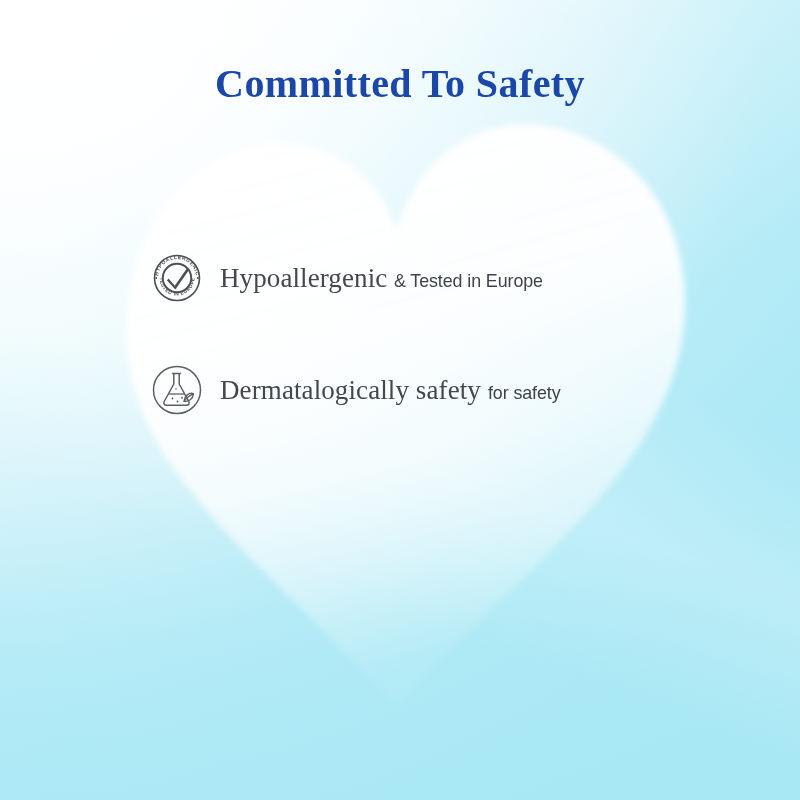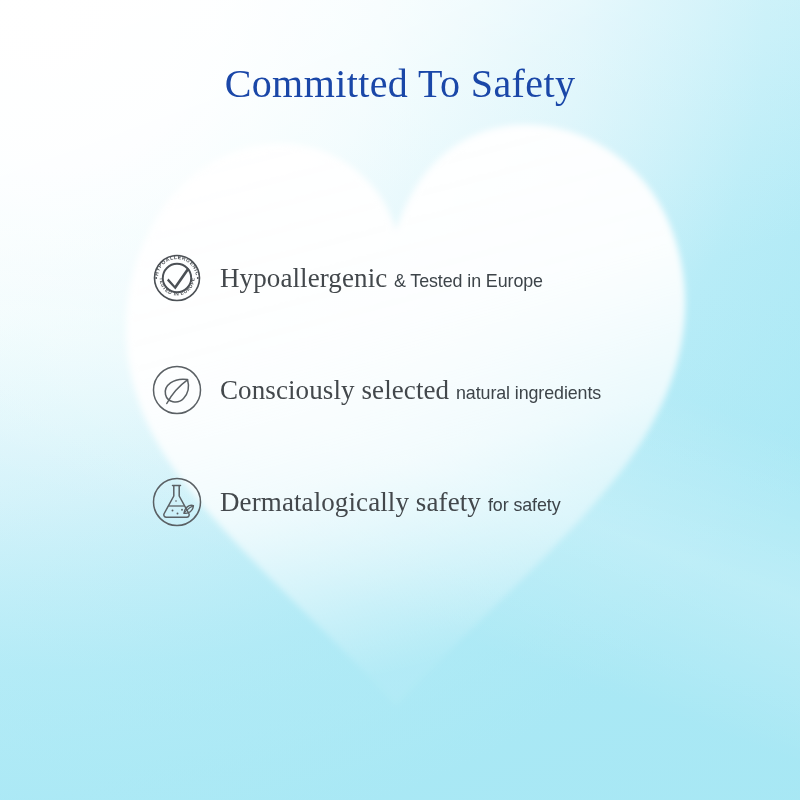--- a/index.html
+++ b/index.html
@@ -64,21 +64,21 @@
   }
 
   
   .title {
     position: absolute;
     left: 0;
     top: 60px;
     width: 800px;
     text-align: center;
     font-family: "Liberation Serif", "DejaVu Serif", serif;
-    font-weight: 400;
+    font-weight: 700;
     font-size: 40px;
     letter-spacing: 0.4px;
     color: #1a47a8;
     line-height: 1.2;
   }
 
   
   .rows {
     position: absolute;
     left: 146px;
@@ -184,36 +184,20 @@
           <circle cx="10.2" cy="31" r="0.95" fill="#4b5055"></circle>
           <circle cx="51.8" cy="31" r="0.95" fill="#4b5055"></circle>
         </svg>
       </div>
       <div class="row-text">
         <span class="t-primary">Hypoallergenic</span>
         <span class="t-secondary">&amp; Tested in Europe</span>
       </div>
     </div>
 
-    <div class="row">
-      <div class="icon-slot">
-        <svg width="62" height="62" viewBox="0 0 62 62">
-          <circle cx="31" cy="31" r="23.5" fill="none" stroke="#5a6064" stroke-width="1.5"></circle>
-          <path d="M 41.5 20.5
-                   C 27.5 18.5, 17.5 26.5, 19.5 35.5
-                   C 21.2 43.0, 31.5 45.8, 37.5 39.5
-                   C 42.8 33.9, 43.2 26.5, 41.5 20.5 Z" fill="none" stroke="#5a6064" stroke-width="1.5" stroke-linejoin="round"></path>
-          <path d="M 41.5 20.8 C 33.5 26.5, 26.0 34.5, 20.8 44.5" fill="none" stroke="#5a6064" stroke-width="1.5" stroke-linecap="round"></path>
-        </svg>
-      </div>
-      <div class="row-text">
-        <span class="t-primary">Consciously selected</span>
-        <span class="t-secondary">natural ingredients</span>
-      </div>
-    </div>
 
     <div class="row">
       <div class="icon-slot">
         <svg width="62" height="62" viewBox="0 0 62 62">
           <circle cx="31" cy="31" r="23.5" fill="none" stroke="#5a6064" stroke-width="1.5"></circle>
           <path d="M 26.5 14.5 L 34.5 14.5" stroke="#5a6064" stroke-width="1.5" stroke-linecap="round"></path>
           <path d="M 27.8 14.8 L 27.8 25.0 L 18.2 42.5
                    C 17.2 44.3, 18.4 46.2, 20.4 46.2
                    L 40.6 46.2
                    C 42.6 46.2, 43.8 44.3, 42.8 42.5

